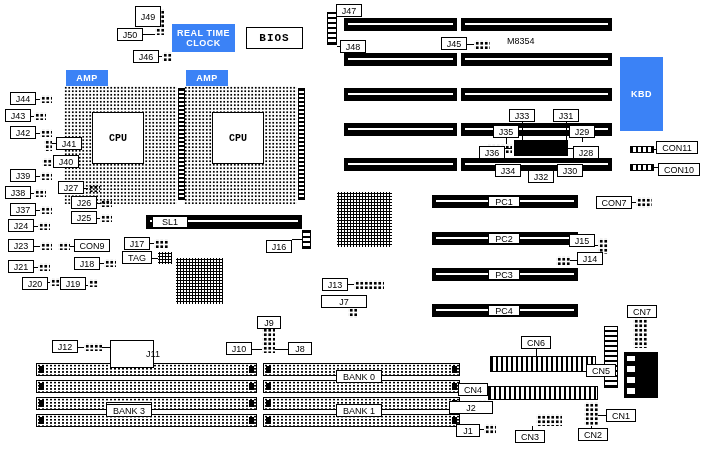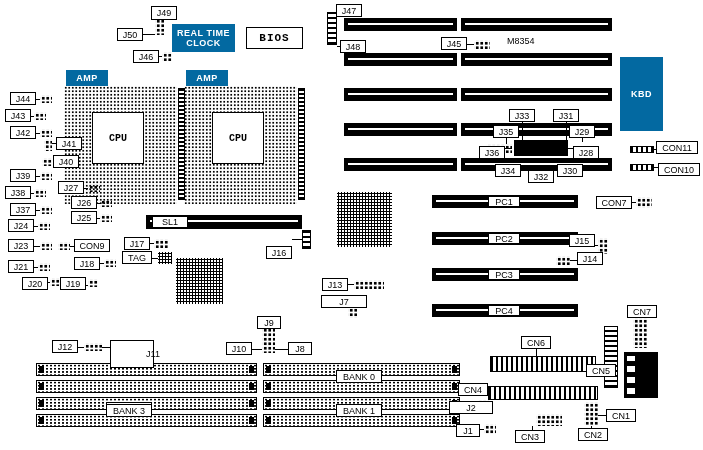--- a/index.html
+++ b/index.html
@@ -3,21 +3,21 @@
 <meta charset="utf-8">
 <style>
   html,body{margin:0;padding:0;background:#fff;}
   #board{position:relative;width:703px;height:450px;background:#ffffff;
          font-family:"Liberation Sans",sans-serif;overflow:hidden;}
   #board > div{position:absolute;box-sizing:border-box;}
   .box-label{background:#fff;border:1px solid #000;font-size:9px;color:#000;
              display:flex;align-items:center;justify-content:center;
              white-space:nowrap;z-index:6;}
   .bank-label{z-index:7;}
-  .fill-label{background:#0369a1;color:#fff;font-weight:bold;font-size:9px;
+  .fill-label{background:#3b82f6;color:#fff;font-weight:bold;font-size:9px;
               display:flex;flex-direction:column;align-items:center;justify-content:center;
               letter-spacing:0.5px;z-index:2;text-align:center;line-height:1.15;}
   .white-box{background:#fff;border:1px solid #000;color:#000;font-weight:bold;
              display:flex;align-items:center;justify-content:center;z-index:3;
              font-family:"Liberation Mono",monospace;}
   .plain-text{font-size:9px;color:#000;z-index:4;}
   .slot{background:#000;z-index:1;}
   .slot::after{content:"";position:absolute;left:4px;right:4px;top:5px;height:2px;background:#fff;}
   .simm{border:1px solid #000;background-color:#fff;z-index:1;
         background-image:radial-gradient(#000 0.8px,transparent 0.9px);
@@ -145,21 +145,21 @@
     <div class="header-h" style="left: 490px; top: 356px; width: 106px; height: 16px;"></div>
     <div class="header-h" style="left: 488px; top: 386px; width: 110px; height: 14px;"></div>
     <div class="pins" style="left: 584px; top: 402px; width: 14px; height: 24px;"></div>
     <div class="pins" style="left: 536px; top: 414px; width: 26px; height: 12px;"></div>
     <div class="pins" style="left: 477px; top: 400px; width: 12px; height: 12px;"></div>
     <div class="pins" style="left: 484px; top: 424px; width: 12px; height: 10px;"></div>
     <div class="pins" style="left: 262px; top: 327px; width: 13px; height: 26px;"></div>
     <div class="pins" style="left: 84px; top: 343px; width: 18px; height: 8px;"></div>
     <div class="regulator" style="left: 178px; top: 88px; width: 7px; height: 112px;"></div>
     <div class="regulator" style="left: 298px; top: 88px; width: 7px; height: 112px;"></div>
-    <div class="box-label" style="left: 151px; top: 6px; width: 26px; height: 14px;">J49</div>
+    <div class="box-label" style="left: 135px; top: 6px; width: 26px; height: 21px;">J49</div>
     <div class="box-label" style="left: 117px; top: 28px; width: 26px; height: 13px;">J50</div>
     <div class="box-label" style="left: 133px; top: 50px; width: 26px; height: 13px;">J46</div>
     <div class="box-label" style="left: 336px; top: 4px; width: 26px; height: 13px;">J47</div>
     <div class="box-label" style="left: 340px; top: 40px; width: 26px; height: 13px;">J48</div>
     <div class="box-label" style="left: 441px; top: 37px; width: 26px; height: 13px;">J45</div>
     <div class="box-label" style="left: 10px; top: 92px; width: 26px; height: 13px;">J44</div>
     <div class="box-label" style="left: 5px; top: 109px; width: 26px; height: 13px;">J43</div>
     <div class="box-label" style="left: 10px; top: 126px; width: 26px; height: 13px;">J42</div>
     <div class="box-label" style="left: 56px; top: 137px; width: 26px; height: 13px;">J41</div>
     <div class="box-label" style="left: 53px; top: 155px; width: 26px; height: 13px;">J40</div>
@@ -171,21 +171,21 @@
     <div class="box-label" style="left: 71px; top: 211px; width: 26px; height: 13px;">J25</div>
     <div class="box-label" style="left: 8px; top: 219px; width: 26px; height: 13px;">J24</div>
     <div class="box-label" style="left: 8px; top: 239px; width: 26px; height: 13px;">J23</div>
     <div class="box-label" style="left: 74px; top: 239px; width: 36px; height: 13px;">CON9</div>
     <div class="box-label" style="left: 124px; top: 237px; width: 26px; height: 13px;">J17</div>
     <div class="box-label" style="left: 74px; top: 257px; width: 26px; height: 13px;">J18</div>
     <div class="box-label" style="left: 8px; top: 260px; width: 26px; height: 13px;">J21</div>
     <div class="box-label" style="left: 60px; top: 277px; width: 26px; height: 13px;">J19</div>
     <div class="box-label" style="left: 22px; top: 277px; width: 26px; height: 13px;">J20</div>
     <div class="box-label" style="left: 122px; top: 251px; width: 30px; height: 13px;">TAG</div>
-    <div class="box-label" style="left: 266px; top: 246px; width: 26px; height: 13px;">J16</div>
+    <div class="box-label" style="left: 266px; top: 240px; width: 26px; height: 13px;">J16</div>
     <div class="box-label" style="left: 322px; top: 278px; width: 26px; height: 13px;">J13</div>
     <div class="box-label" style="left: 321px; top: 295px; width: 46px; height: 13px;">J7</div>
     <div class="box-label" style="left: 257px; top: 316px; width: 24px; height: 13px;">J9</div>
     <div class="box-label" style="left: 226px; top: 342px; width: 26px; height: 13px;">J10</div>
     <div class="box-label" style="left: 288px; top: 342px; width: 24px; height: 13px;">J8</div>
     <div class="box-label" style="left: 52px; top: 340px; width: 26px; height: 13px;">J12</div>
     <div class="box-label" style="left: 110px; top: 340px; width: 26px; height: 28px; padding-left: 42px;">J11</div>
     <div class="box-label" style="left: 509px; top: 109px; width: 26px; height: 13px;">J33</div>
     <div class="box-label" style="left: 553px; top: 109px; width: 26px; height: 13px;">J31</div>
     <div class="box-label" style="left: 493px; top: 125px; width: 26px; height: 13px;">J35</div>

